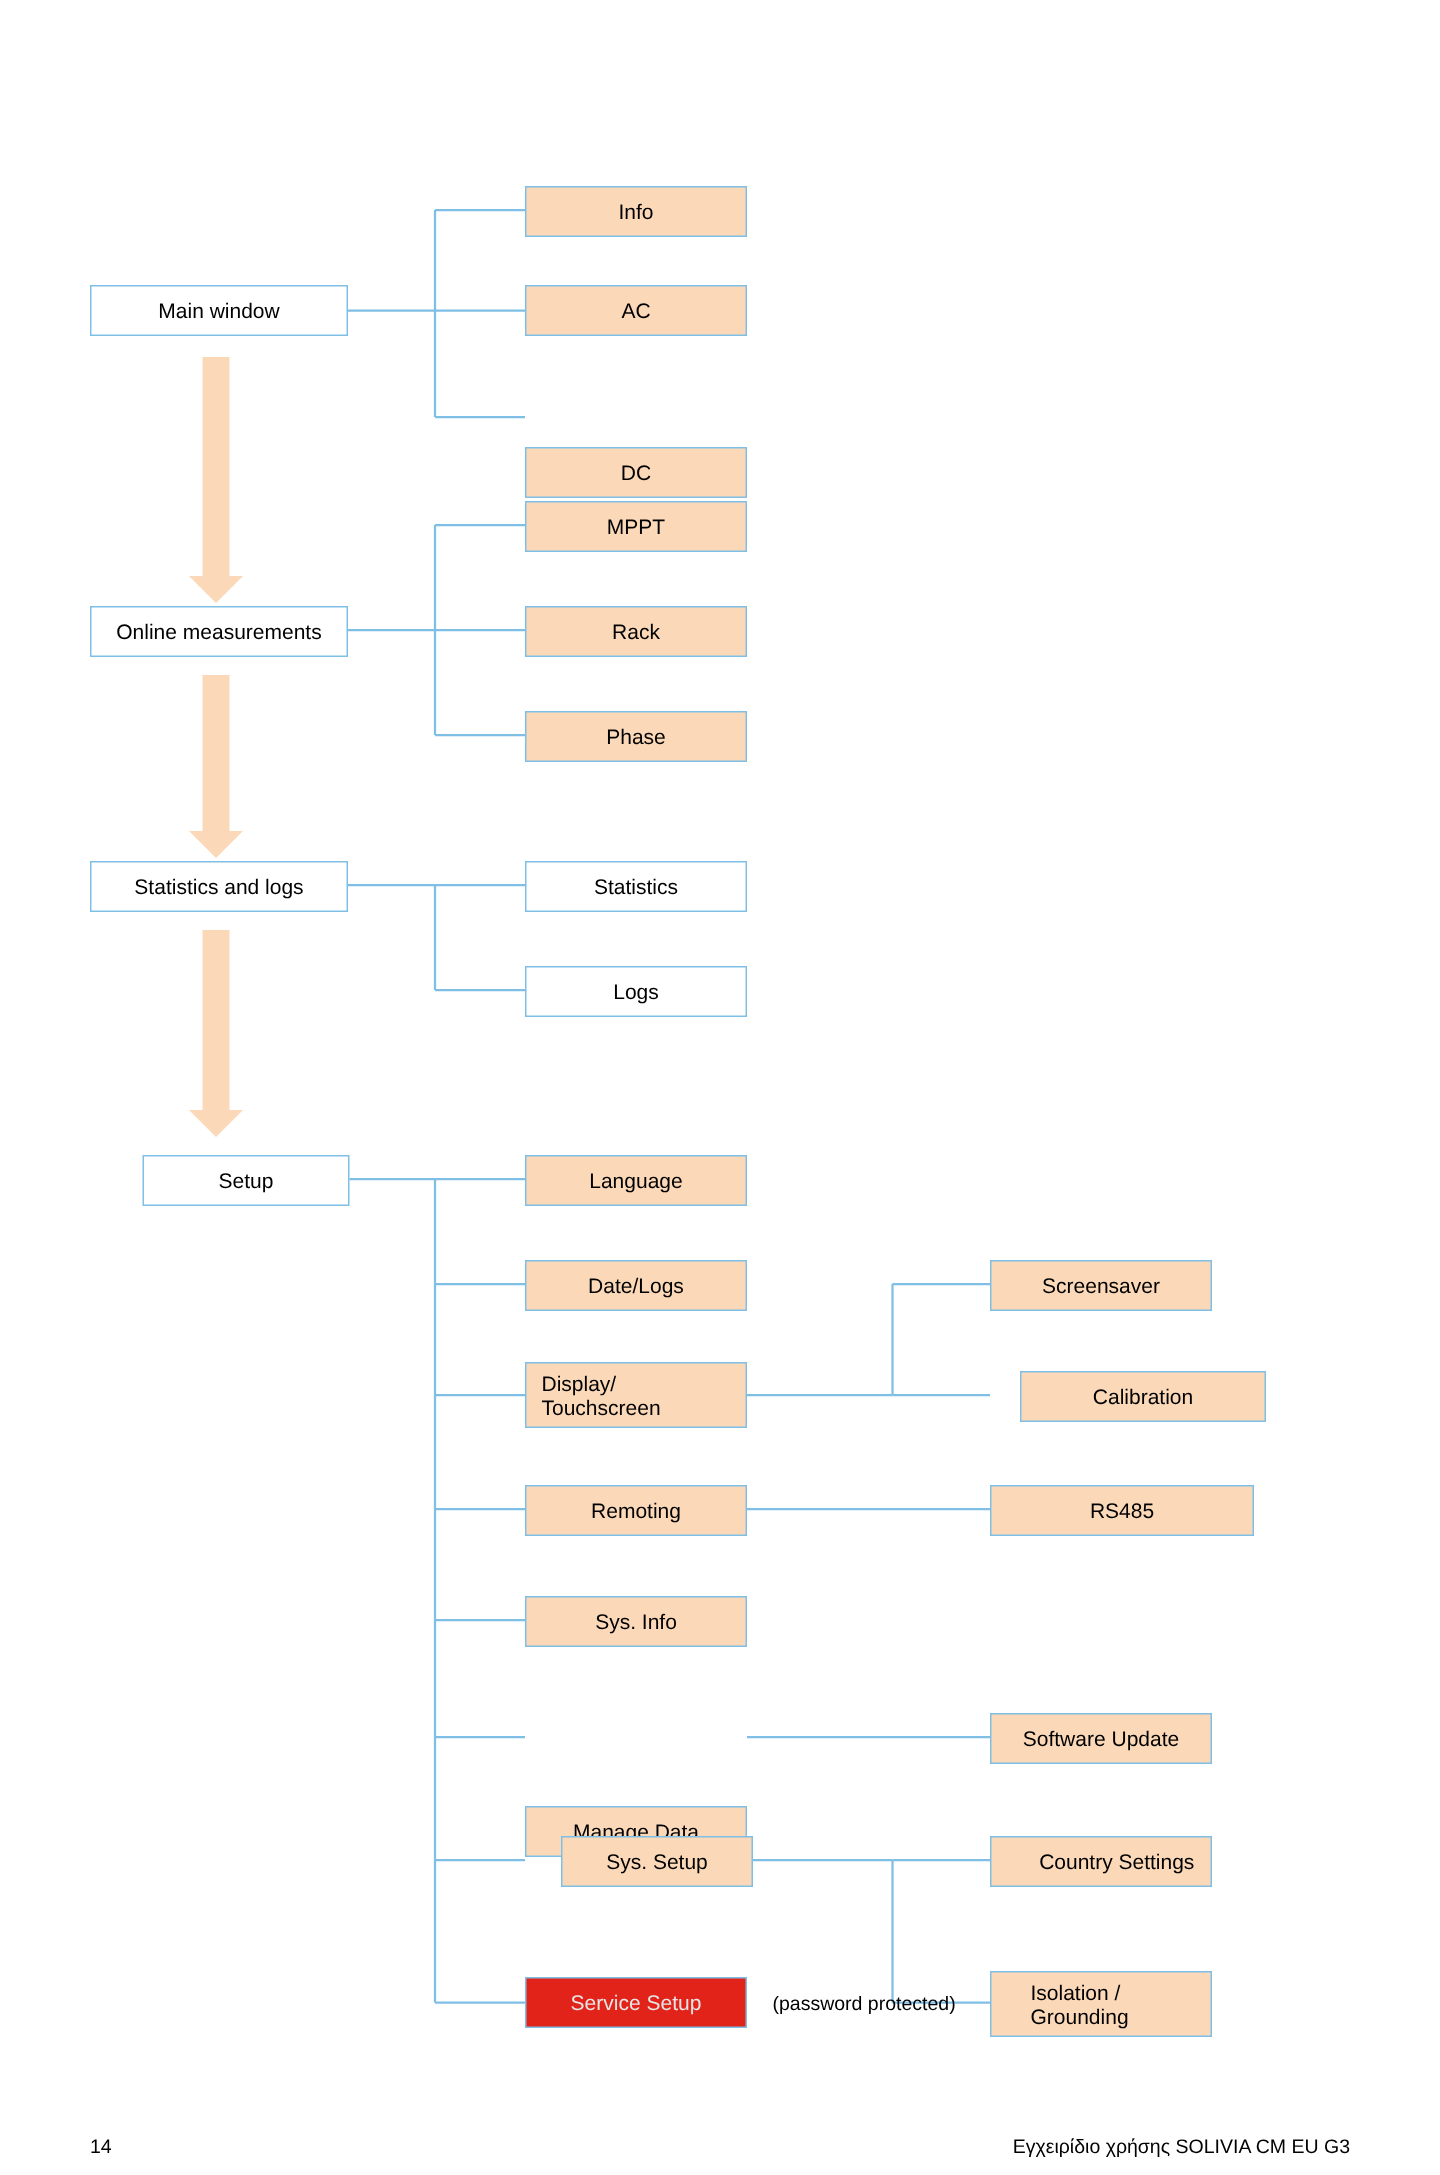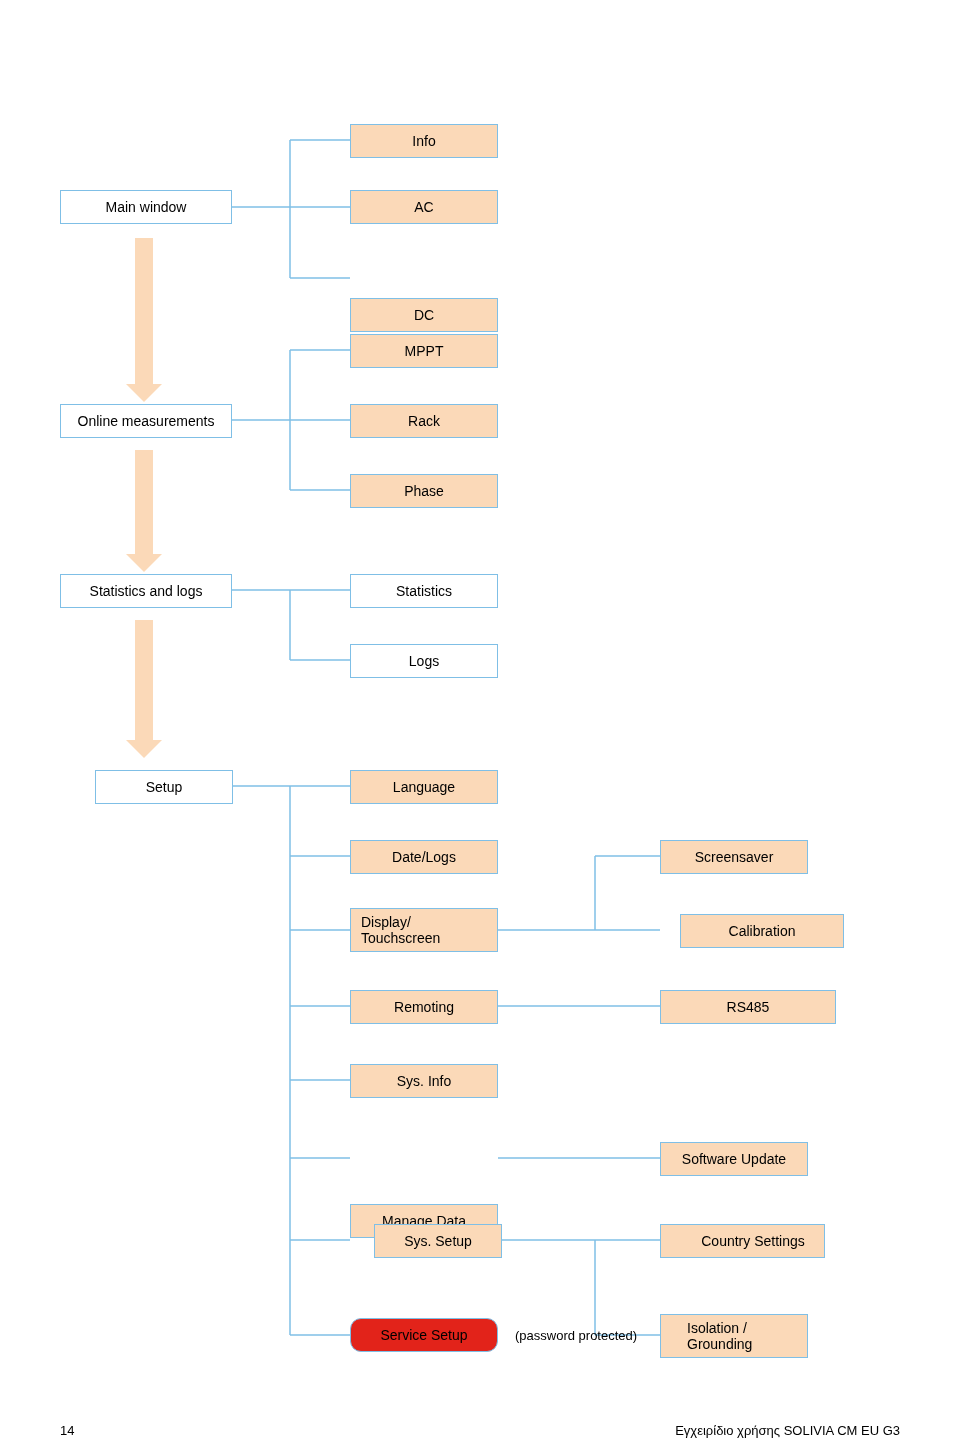--- a/index.html
+++ b/index.html
@@ -39,22 +39,21 @@
     justify-content: center;
     text-align: center;
     font-size: 14px;
     padding: 4px 6px;
   }
   .box.white {
     background: #fff;
   }
   .box.red {
     background: #e2231a;
-    color: #000000;
-    border-radius: 11px;
+    color: #e5e5e5;
   }
   .box.left-just {
     justify-content: flex-start;
     text-align: left;
   }
   .arrow-down {
     position: absolute;
     background: #fbd9b8;
   }
   .arrow-down::after {
@@ -227,21 +226,21 @@
   </div>
   <div class="box" style="left:680px; top:914px; width:164px; height:34px;justify-content:center;">
     <span>Calibration</span>
   </div>
   <div class="box" style="left:660px; top:990px; width:176px; height:34px;">
     <span>RS485</span>
   </div>
   <div class="box" style="left:660px; top:1142px; width:148px; height:34px;">
     <span>Software Update</span>
   </div>
-  <div class="box" style="left:660px; top:1224px; width:165px; height:34px;padding-left:27px;">
+  <div class="box" style="left:660px; top:1224px; width:148px; height:34px;padding-left:27px;">
     <span>Country Settings</span>
   </div>
   <div class="box left-just" style="left:660px; top:1314px; width:148px; height:44px; padding-left:26px;">
     <span>Isolation / Grounding</span>
   </div>
 
   <div class="footer">
     <span>14</span>
     <span>Εγχειρίδιο χρήσης SOLIVIA CM EU G3</span>
   </div>

